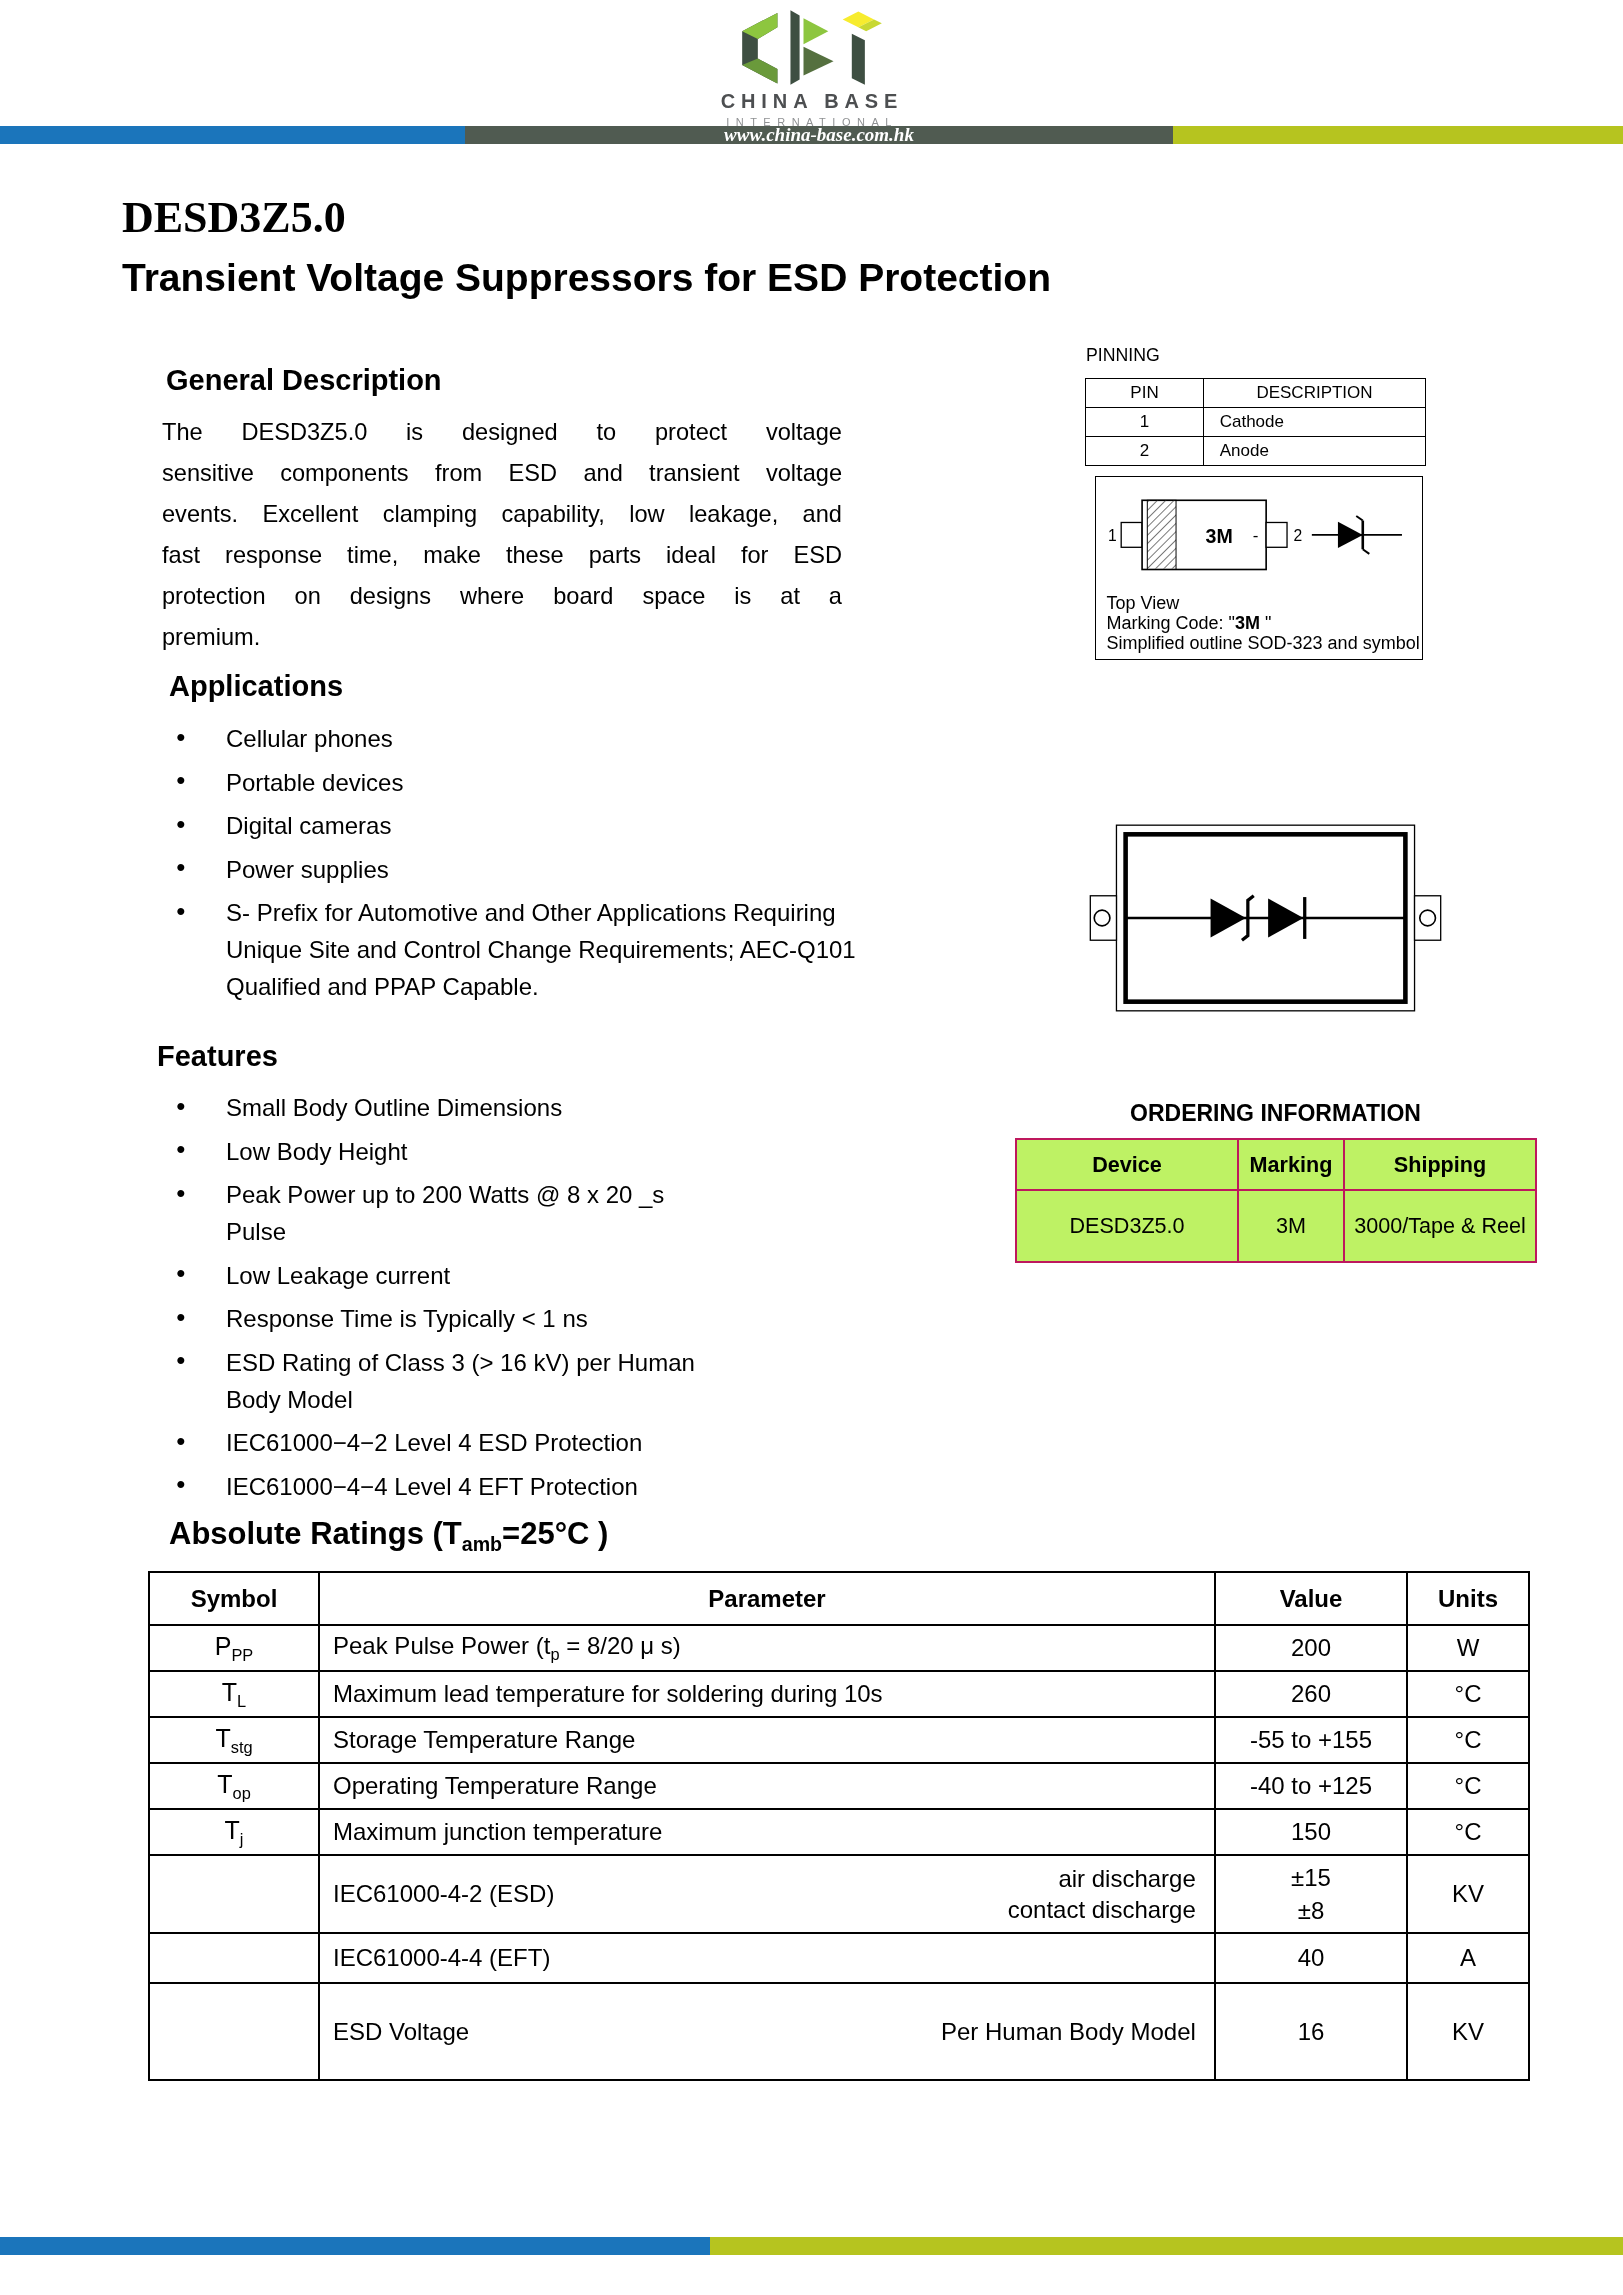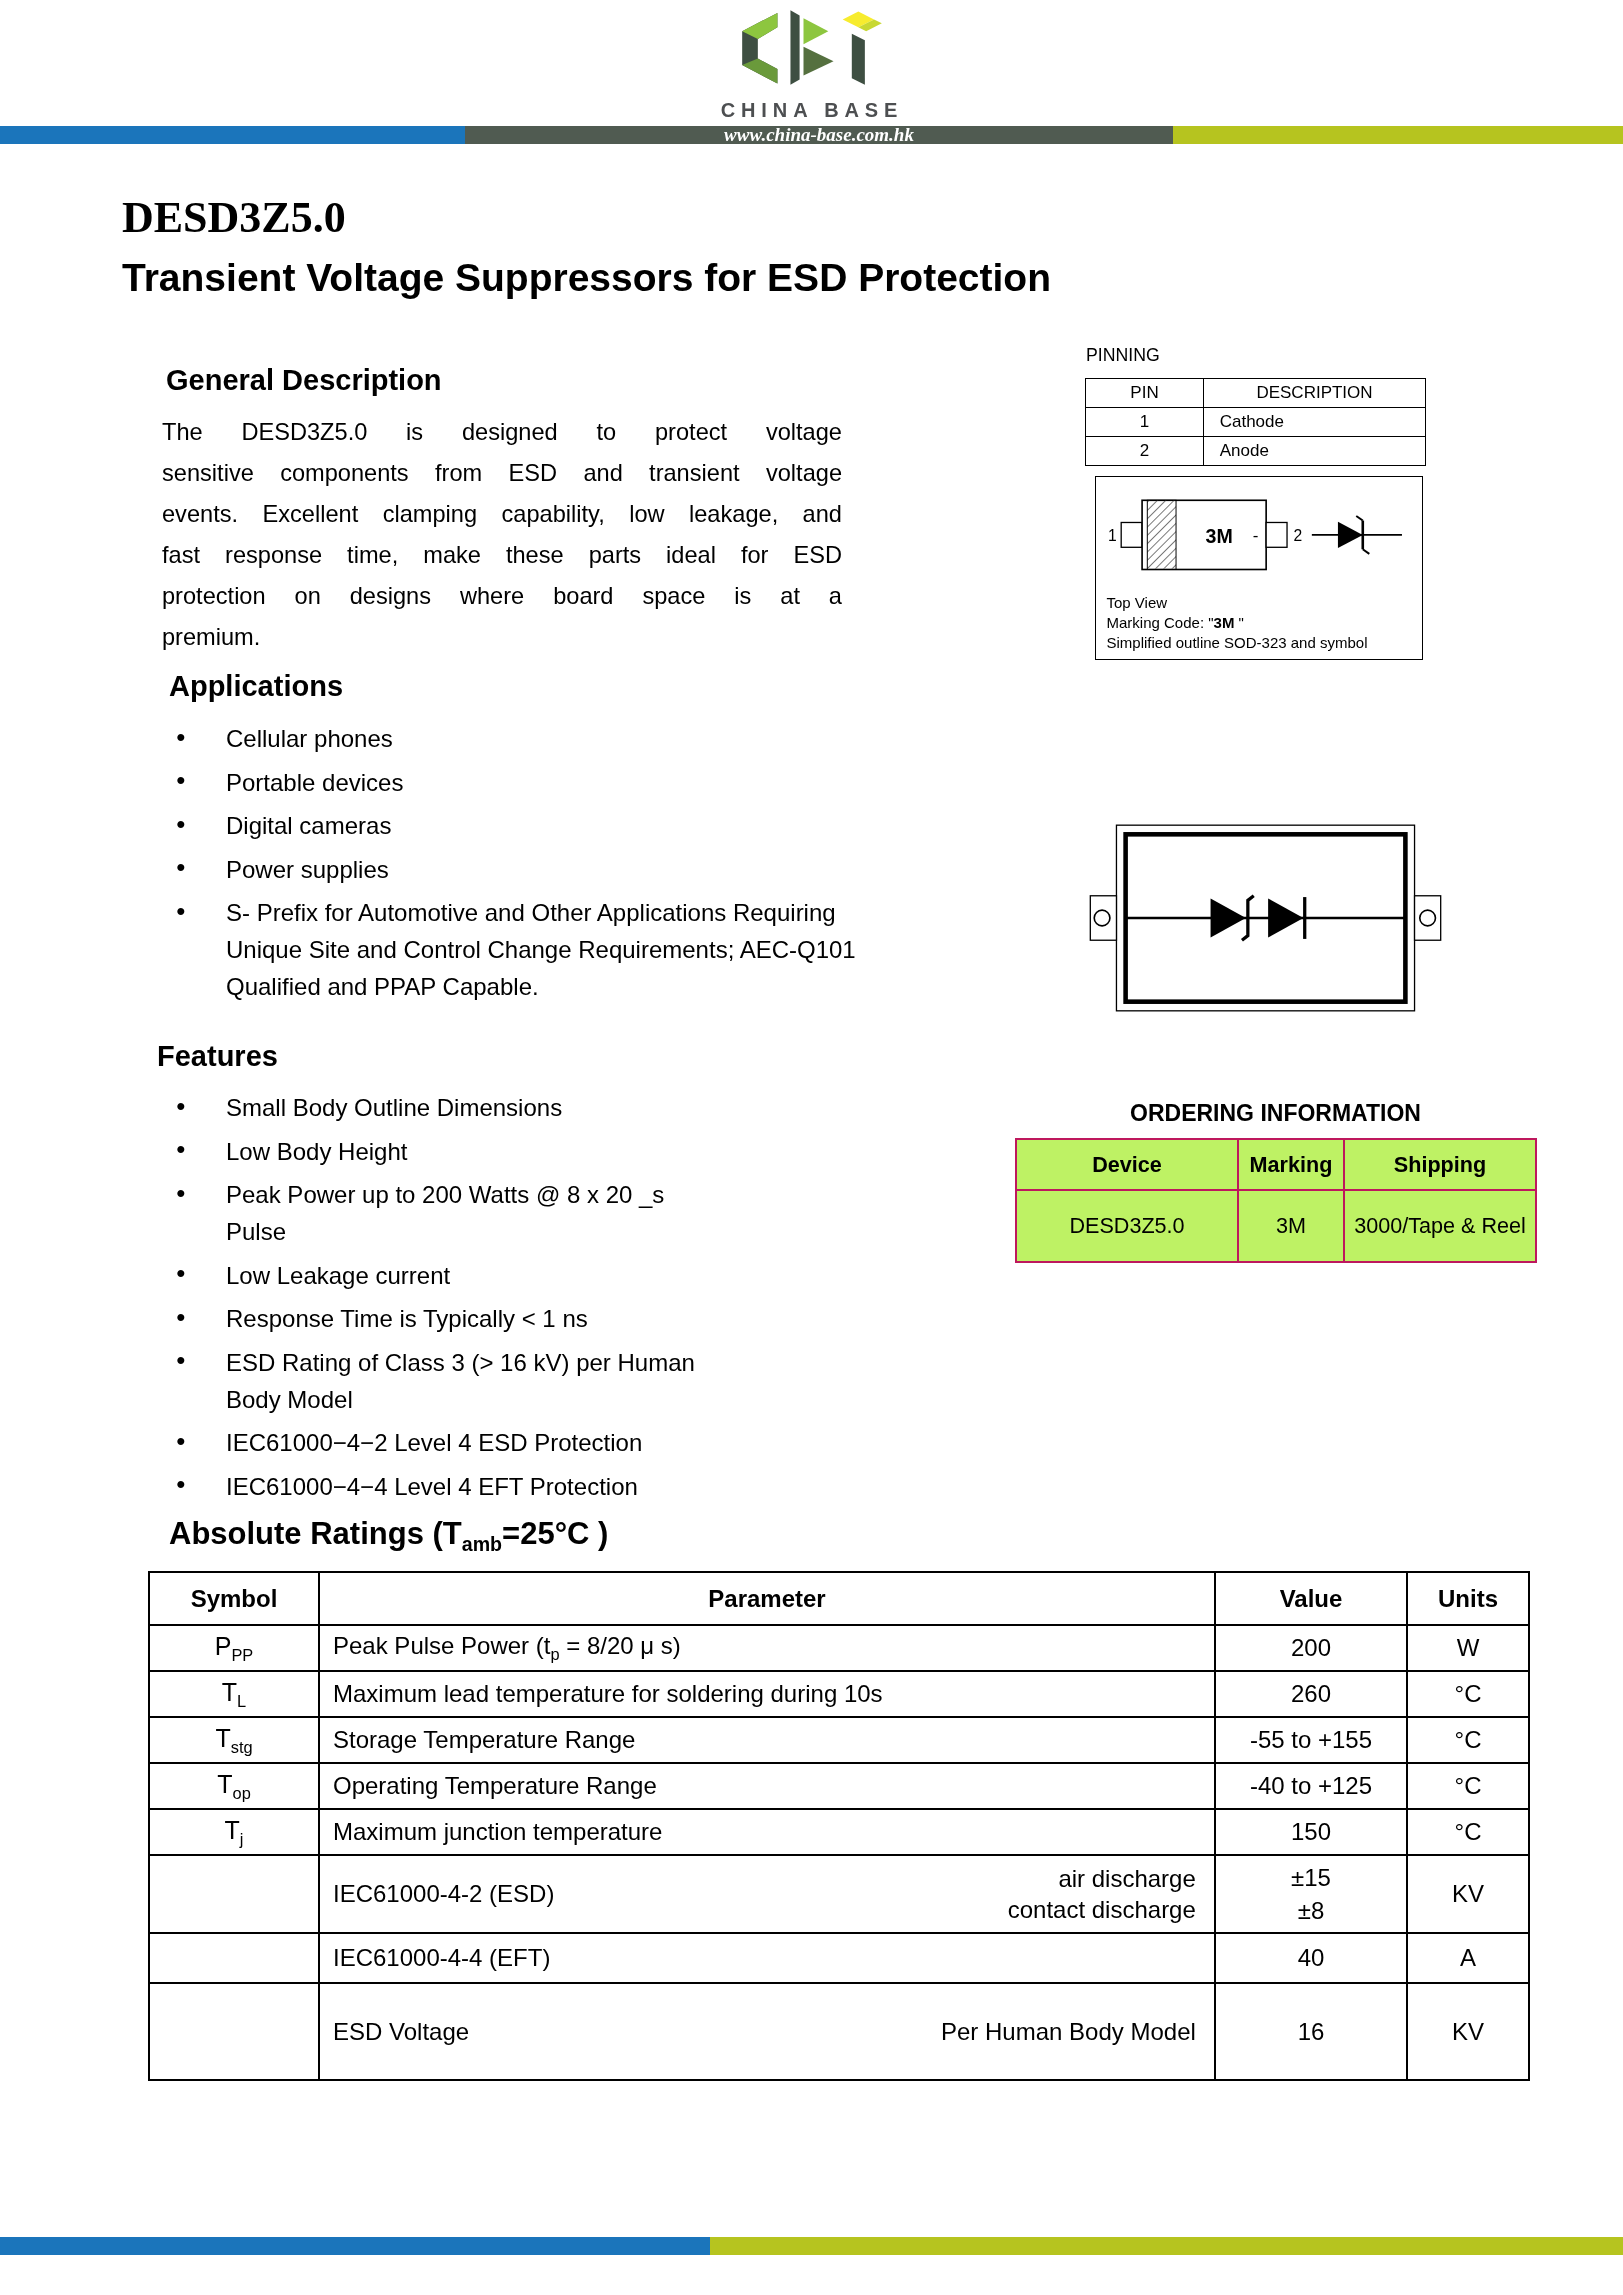--- a/index.html
+++ b/index.html
@@ -2,21 +2,21 @@
 <html style="font-size:10.5px"><head>
 <meta charset="utf-8">
 <style>
   html,body { margin:0; padding:0; background:#fff; }
   .page { position:relative; width:1624px; height:2295px; background:#ffffff;
           font-family:"Liberation Sans","DejaVu Sans",sans-serif; color:#000; overflow:hidden; }
 
   
   .logo-block { position:absolute; top:9.2px; left:0; width:100%; text-align:center; }
   .logo-mark { display:block; margin:0 auto; }
-  .logo-line1 { font-size:20px; font-weight:bold; letter-spacing:5.9px; color:#4d4f51; margin-top:13px; }
+  .logo-line1 { font-size:20px; font-weight:bold; letter-spacing:5.9px; color:#4d4f51; margin-top:4px; }
   .logo-line2 { font-size:11px; letter-spacing:6.5px; color:#8f9193; margin-top:3.3px; }
   .top-bar { position:absolute; top:126px; left:0; width:1624px; height:17.7px; display:flex; }
   .seg-blue { width:465px; height:100%; background:#1b75bb; }
   .seg-dark { width:708px; height:100%; background:#505b51; color:#fff; display:flex; align-items:center; justify-content:center;
               font-family:"Liberation Serif","DejaVu Serif",serif; font-style:italic; font-weight:bold; font-size:19px; }
   .seg-green { flex:1; height:100%; background:#b6c41f; }
   .bottom-bar { position:absolute; top:2237px; left:0; width:1624px; height:17.7px; display:flex; }
   .bseg-blue { width:710px; height:100%; background:#1b75bb; }
   .bseg-green { flex:1; height:100%; background:#b6c41f; }
 
@@ -58,21 +58,21 @@
   .two-line { line-height:33px; }
 
   .pinning-label { position:absolute; left:1086px; top:345px; font-size:17.7px; }
   .pin-table { position:absolute; left:1085px; top:378px; width:340px; table-layout:fixed; }
   .pin-table th, .pin-table td { border:1.3px solid #000; font-size:17px; height:26px; font-weight:normal; background:#fff; }
   .pin-table th { text-align:center; }
   .pin-table td.num { text-align:center; }
   .pin-table td.desc { text-align:left; padding-left:15.7px; }
 
   .pkg-box { position:absolute; left:1095px; top:476px; width:326px; height:182px; border:1.3px solid #000; background:#fff; }
-  .pkg-captions { position:absolute; left:10.5px; bottom:6.5px; font-size:15px; line-height:20px; }
+  .pkg-captions { position:absolute; left:10.5px; bottom:6.5px; font-size:18px; line-height:20px; }
 
   .big-sym { position:absolute; left:1089px; top:816px; }
 
   .ordering-heading { position:absolute; left:1015px; top:1100px; width:521px; text-align:center; font-size:23px; font-weight:bold; }
   .ordering-table { position:absolute; left:1015px; top:1138px; width:521px; table-layout:fixed; }
   .ordering-table th, .ordering-table td { border:2px solid #be185d; text-align:center; vertical-align:middle; background:#bef264; }
   .ordering-table th { font-size:21.6px; font-weight:bold; height:47px; }
   .ordering-table td { font-size:21.6px; height:68px; }
 </style>
 </head>

